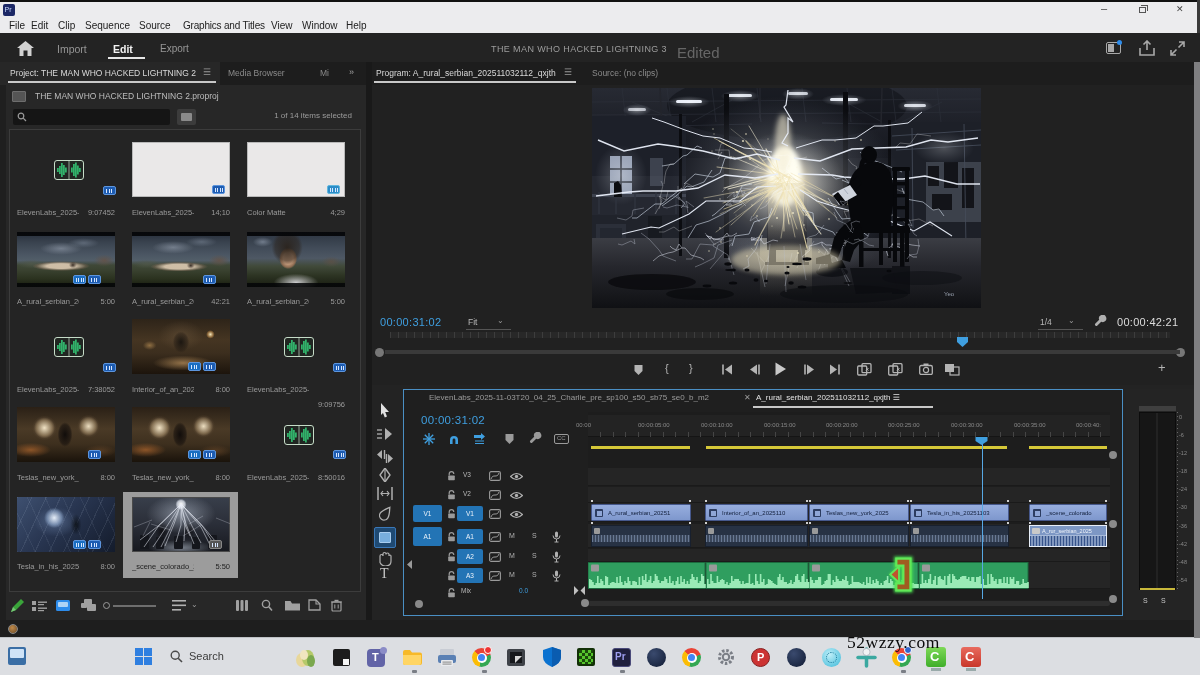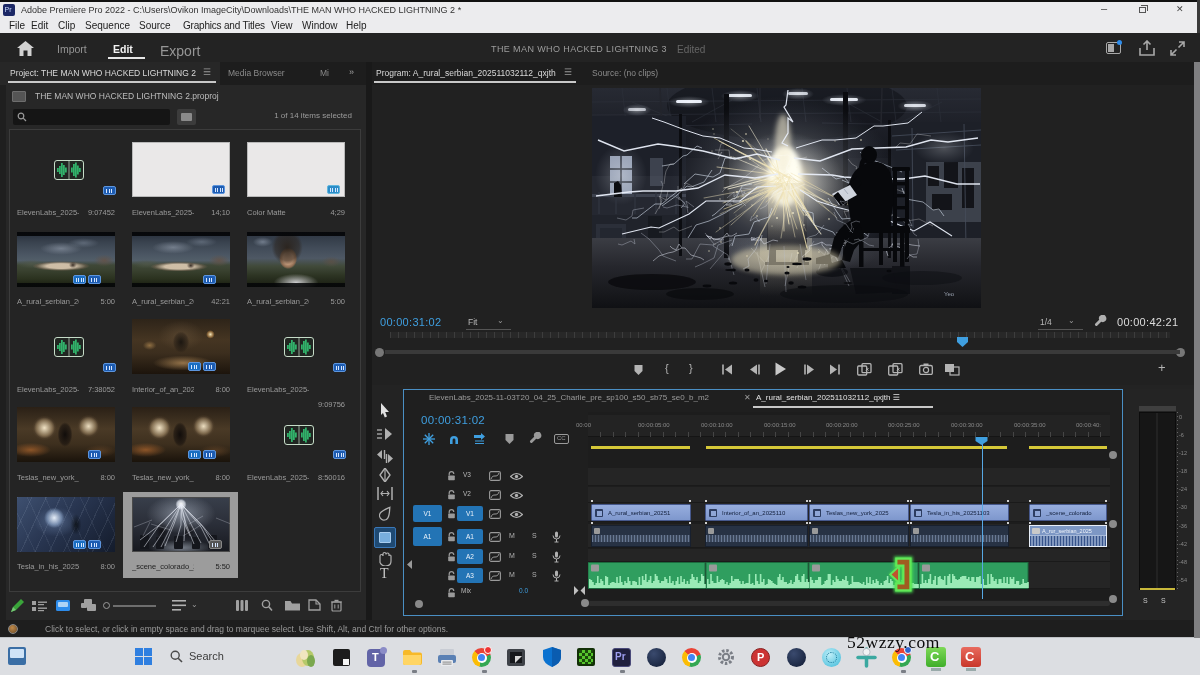--- a/index.html
+++ b/index.html
@@ -18,21 +18,20 @@
 </style>
 </head>
 <body>
 <div id="stage">
 
 <div class="abs" style="left:0;top:0;width:1200px;height:2px;background:#111;"></div>
 <div class="abs" style="left:0;top:2px;width:1197px;height:31px;background:#ececee;"></div>
 <div class="abs" style="left:1197px;top:0;width:3px;height:33px;background:#3a3a3a;"></div>
 <div class="abs" style="left:3px;top:4px;width:12px;height:12px;background:#1c2866;border-radius:2px;"></div>
 <div class="txt" style="left:4.5px;top:6px;font-size:7px;color:#cdf;">Pr</div>
-<div class="txt" style="left:21px;top:5px;font-size:9px;color:#333;">Adobe Premiere Pro 2022 - C:\Users\Ovikon ImageCity\Downloads\THE MAN WHO HACKED LIGHTNING 2 *</div>
 <div class="txt" style="left:1101px;top:2px;font-size:11px;color:#444;">–</div>
 <div class="abs" style="left:1139px;top:7px;width:7px;height:6px;border:1px solid #555;"></div>
 <div class="abs" style="left:1141px;top:5px;width:7px;height:6px;border:1px solid #555;border-left:none;border-bottom:none;"></div>
 <div class="txt" style="left:1176px;top:4px;font-size:9px;color:#444;">✕</div>
 
 <div class="txt" style="left:9px;top:20px;font-size:10px;color:#222;">File</div>
 <div class="txt" style="left:31px;top:20px;font-size:10px;color:#222;">Edit</div>
 <div class="txt" style="left:58px;top:20px;font-size:10px;color:#222;">Clip</div>
 <div class="txt" style="left:85px;top:20px;font-size:10px;color:#222;">Sequence</div>
 <div class="txt" style="left:139px;top:20px;font-size:10px;color:#222;">Source</div>
@@ -41,23 +40,23 @@
 <div class="txt" style="left:302px;top:20px;font-size:10px;color:#222;">Window</div>
 <div class="txt" style="left:346px;top:20px;font-size:10px;color:#222;">Help</div>
 
 <div class="abs" style="left:0;top:33px;width:1197px;height:29px;background:#232323;"></div>
 <svg class="abs" style="left:16px;top:40px;" width="19" height="17" viewBox="0 0 19 17">
       <path d="M9.5 1 L18 8 L15.5 8 L15.5 16 L11.5 16 L11.5 10.5 L7.5 10.5 L7.5 16 L3.5 16 L3.5 8 L1 8 Z" fill="#d2d2d2"></path>
     </svg>
 <div class="txt" style="left:57px;top:43px;font-size:10.5px;color:#969696;">Import</div>
 <div class="txt" style="left:113px;top:43px;font-size:10.5px;color:#f2f2f2;font-weight:bold;">Edit</div>
 <div class="abs" style="left:108px;top:57px;width:37px;height:2px;background:#e6e6e6;"></div>
-<div class="txt" style="left:160px;top:43px;font-size:14px;color:#969696;">Export</div>
+<div class="txt" style="left:160px;top:43px;font-size:10px;color:#969696;">Export</div>
 <div class="txt" style="left:491px;top:44px;font-size:9px;color:#9c9c9c;letter-spacing:0.4px;">THE MAN WHO HACKED LIGHTNING 3</div>
-<div class="txt" style="left:677px;top:44px;font-size:10px;color:#666;">Edited</div>
+<div class="txt" style="left:677px;top:44px;font-size:15px;color:#666;">Edited</div>
 <div class="abs" style="left:1106px;top:42px;width:15px;height:12px;border:1.5px solid #a8a8a8;border-radius:2px;"></div>
 <div class="abs" style="left:1108px;top:44px;width:6px;height:8px;background:#a8a8a8;"></div>
 <div class="abs" style="left:1117px;top:40px;width:5px;height:5px;border-radius:50%;background:#2d8ceb;"></div>
 <svg class="abs" style="left:1138px;top:40px;" width="18" height="17" viewBox="0 0 18 17">
       <path d="M2 8 L2 15 L16 15 L16 8" fill="none" stroke="#a8a8a8" stroke-width="1.6"></path>
       <path d="M9 1 L9 10 M5.5 4.5 L9 1 L12.5 4.5" fill="none" stroke="#a8a8a8" stroke-width="1.6"></path>
     </svg>
 <svg class="abs" style="left:1169px;top:40px;" width="17" height="17" viewBox="0 0 17 17">
       <path d="M10 2 L15 2 L15 7 M15 2 L9.5 7.5 M7 15 L2 15 L2 10 M2 15 L7.5 9.5" fill="none" stroke="#a8a8a8" stroke-width="1.6"></path>
     </svg>
@@ -1164,21 +1163,20 @@
 <div class="txt" style="left:1179px;top:523px;font-size:5.5px;color:#8a8a8a;">-36</div>
 <div class="txt" style="left:1179px;top:541px;font-size:5.5px;color:#8a8a8a;">-42</div>
 <div class="txt" style="left:1179px;top:559px;font-size:5.5px;color:#8a8a8a;">-48</div>
 <div class="txt" style="left:1179px;top:577px;font-size:5.5px;color:#8a8a8a;">-54</div>
 <div class="abs" style="left:1176.5px;top:412px;width:1px;height:178px;background:repeating-linear-gradient(180deg,#666 0 1px,transparent 1px 4px);"></div>
 <div class="txt" style="left:1143px;top:597px;font-size:7px;color:#c8c8c8;">S</div>
 <div class="txt" style="left:1161px;top:597px;font-size:7px;color:#c8c8c8;">S</div>
 
 <div class="abs" style="left:0;top:620px;width:1200px;height:17px;background:#1e1e1e;"></div>
 <div class="abs" style="left:8px;top:624px;width:10px;height:10px;border-radius:50%;background:radial-gradient(circle at 40% 35%,#c08a4a,#6a4a26);border:1px solid #888;"></div>
-<div class="txt" style="left:45px;top:624px;font-size:8.5px;color:#9a9a9a;">Click to select, or click in empty space and drag to marquee select. Use Shift, Alt, and Ctrl for other options.</div>
 
 <div class="abs" style="left:0;top:637px;width:1200px;height:38px;background:#dcdee2;border-top:1px solid #bfc2c6;"></div>
 <div class="abs" style="left:8px;top:647px;width:18px;height:18px;background:#3a6ea5;border-radius:2px;"></div>
 <div class="abs" style="left:10px;top:649px;width:14px;height:9px;background:#cfe3f7;border-radius:1px;"></div>
 <svg class="abs" style="left:135px;top:648px;" width="17" height="17" viewBox="0 0 17 17">
       <g fill="#2f7fe0">
         <rect x="0" y="0" width="8" height="8"></rect>
         <rect x="9" y="0" width="8" height="8"></rect>
         <rect x="0" y="9" width="8" height="8"></rect>
         <rect x="9" y="9" width="8" height="8"></rect>

